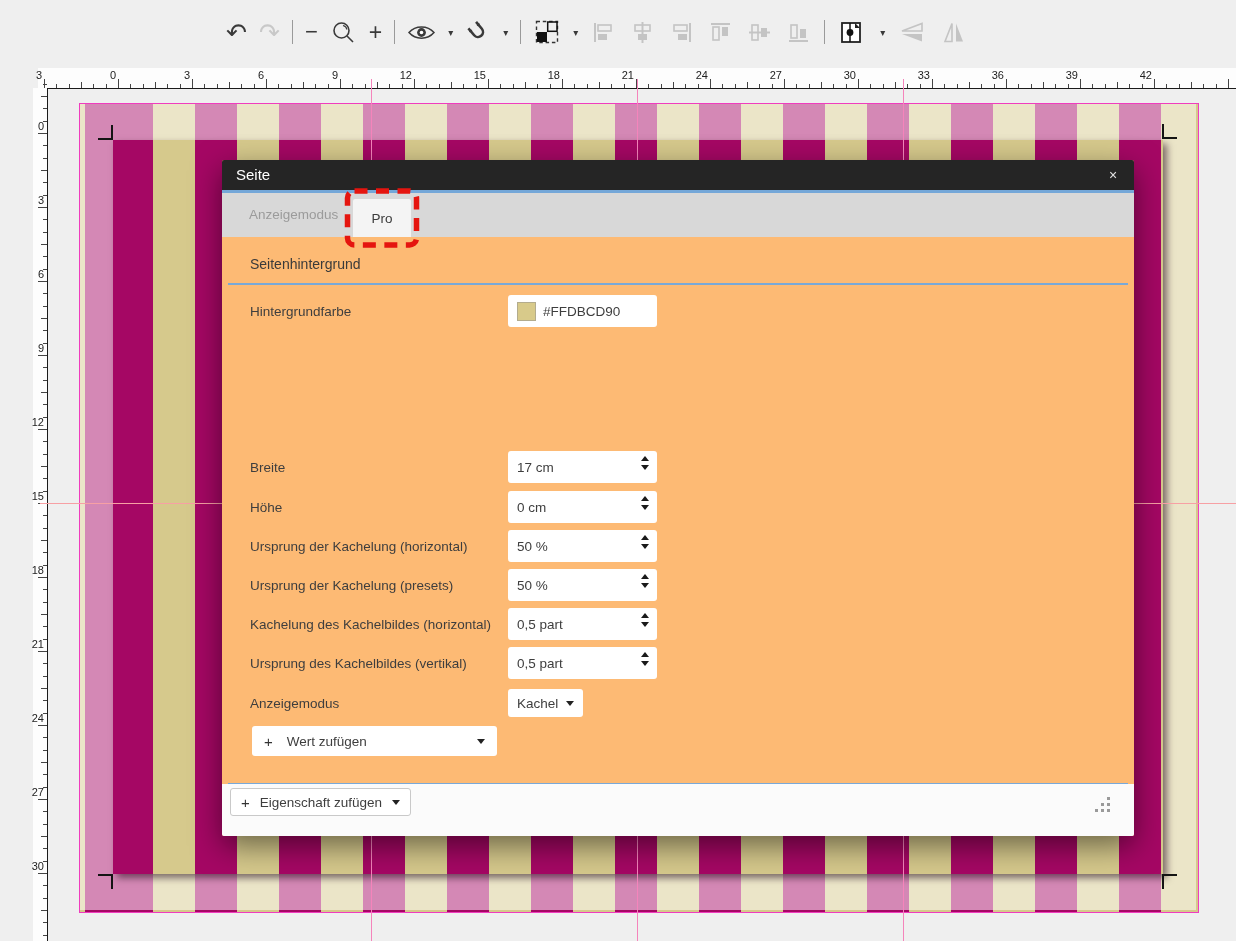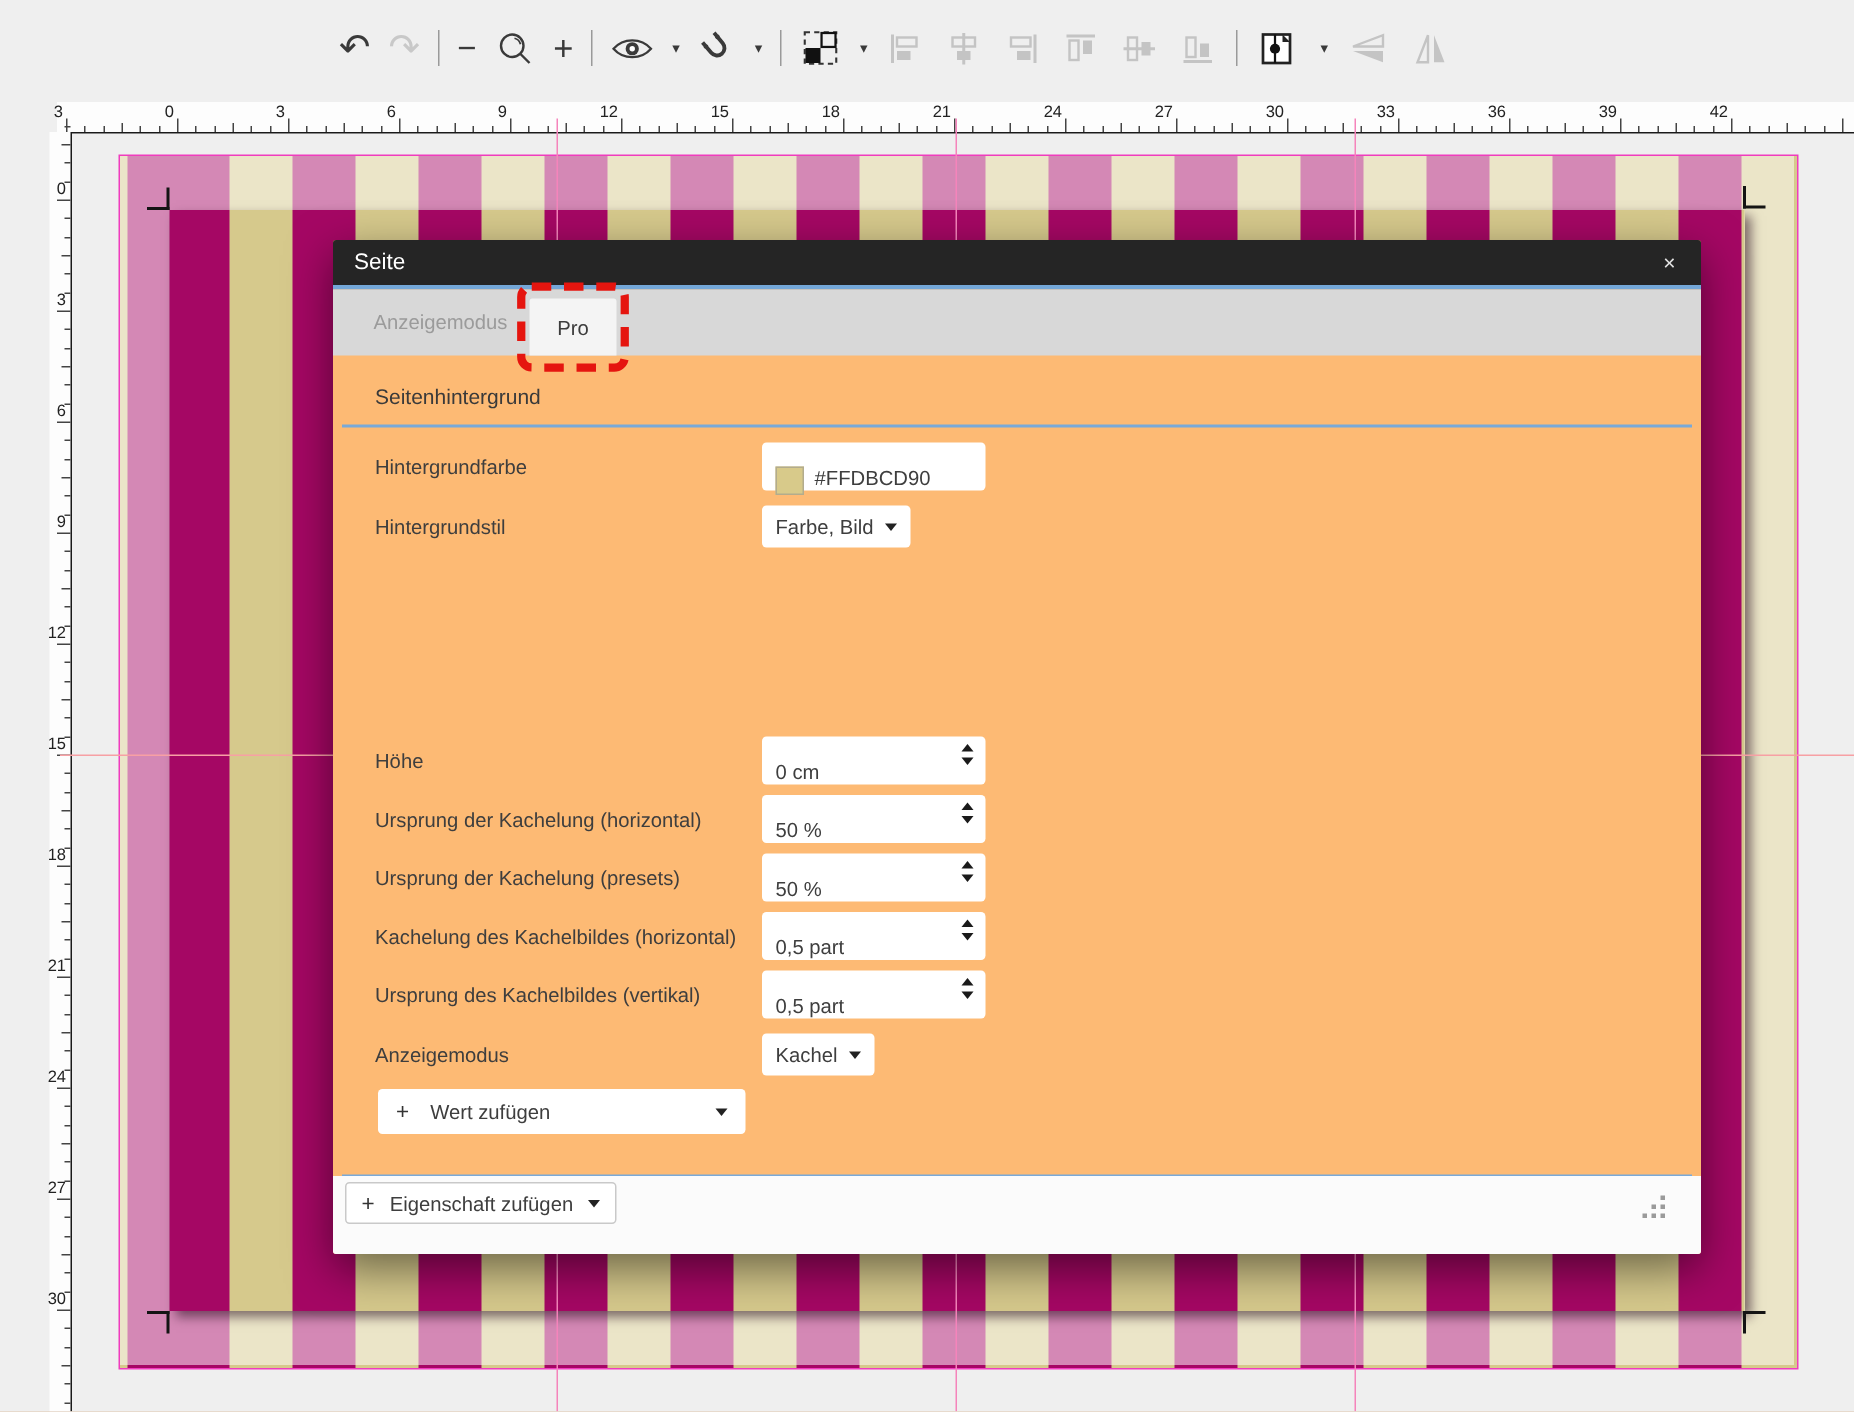--- a/index.html
+++ b/index.html
@@ -54,21 +54,21 @@
               font-size:13.5px;color:#3c3c3c;}
   .annot{position:absolute;left:121px;top:26px;z-index:20;pointer-events:none;}
 
   .section-title{position:absolute;left:28px;top:96px;font-size:14px;color:#3a3a3a;}
   .rule{position:absolute;left:6px;width:900px;height:2px;background:#79a9d8;}
   .rule-top{top:123px;}
   .rule-bottom{top:623px;height:1px;}
 
   .row{position:absolute;left:28px;width:858px;height:30px;display:flex;align-items:center;font-size:13.5px;}
   .rlabel{width:258px;flex:none;color:#3e3e3e;}
-  .field{position:relative;height:30px;background:#fff;border-radius:3px;display:flex;
+  .field{position:relative;height:30px;background:#fff;border-radius:3px;display:flex;align-items:center;
          padding:16px 9px;box-sizing:border-box;}
   .drop{height:28px;background:#fff;border-radius:3px;display:flex;align-items:center;gap:8px;
         padding:0 9px;box-sizing:border-box;}
   .caret-dn{width:0;height:0;border-left:4px solid transparent;border-right:4px solid transparent;
             border-top:5px solid #222;}
   .swatch{width:17px;height:17px;border:1px solid #b3ac8d;margin-right:7px;flex:none;}
   .spin-arrows{position:absolute;right:8px;top:5px;display:flex;flex-direction:column;gap:4px;}
   .tri-up{width:0;height:0;border-left:4px solid transparent;border-right:4px solid transparent;
           border-bottom:5px solid #1a1a1a;}
   .tri-dn{width:0;height:0;border-left:4px solid transparent;border-right:4px solid transparent;
@@ -458,30 +458,33 @@
     <div class="rule rule-top"></div>
 
     <div class="row" style="top:136px">
       <span class="rlabel">Hintergrundfarbe</span>
       <div class="field" style="width:149px">
         <span class="swatch" id="swatchEl" style="background: rgb(216, 202, 138);"></span>
         <span>#FFDBCD90</span>
       </div>
     </div>
 
-    <div class="row" style="top:176px">
-      <span class="rlabel">Hintergrundstil</span>
-      <div class="drop">
-        <span>Farbe, Bild</span>
-        <span class="caret-dn"></span>
-      </div>
-    </div>
-
-
-
+
+
+
+    <div class="row" style="top:292px">
+      <span class="rlabel">Breite</span>
+      <div class="field" style="width:149px">
+        <span>17 cm</span>
+        <div class="spin-arrows">
+            <div class="tri-up"></div>
+            <div class="tri-dn"></div>
+          </div>
+      </div>
+    </div>
 
     <div class="row" style="top:332px">
       <span class="rlabel">Höhe</span>
       <div class="field" style="width:149px">
         <span>0 cm</span>
         <div class="spin-arrows">
             <div class="tri-up"></div>
             <div class="tri-dn"></div>
           </div>
       </div>

